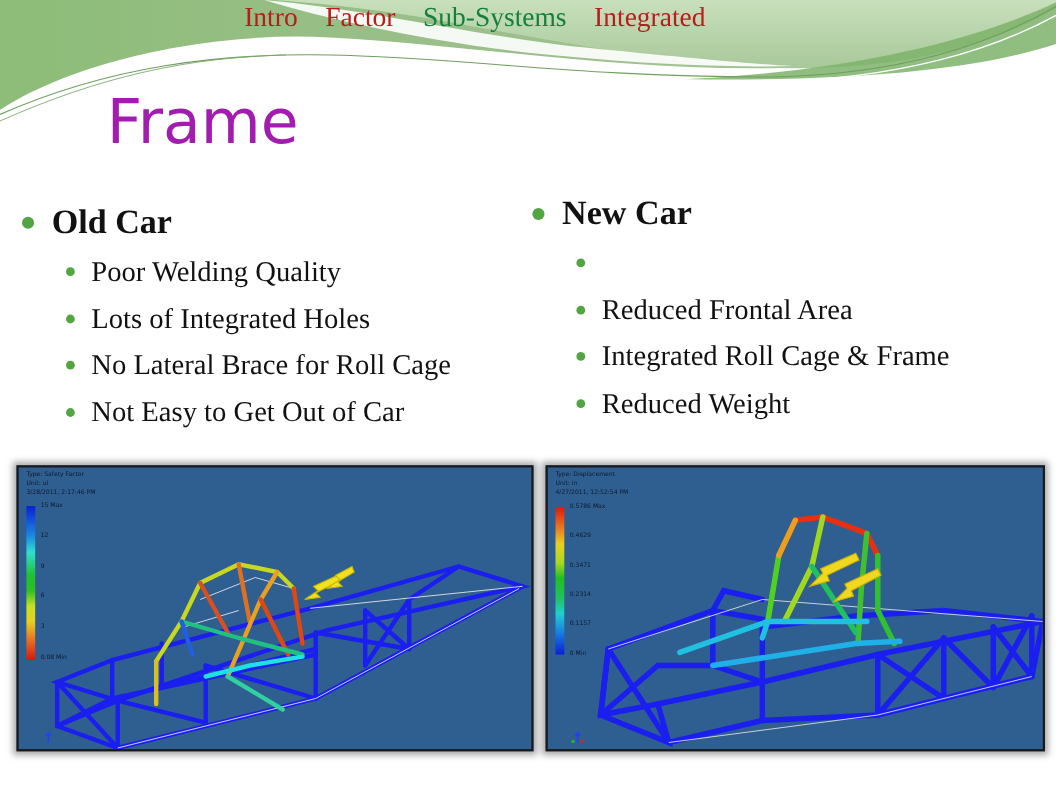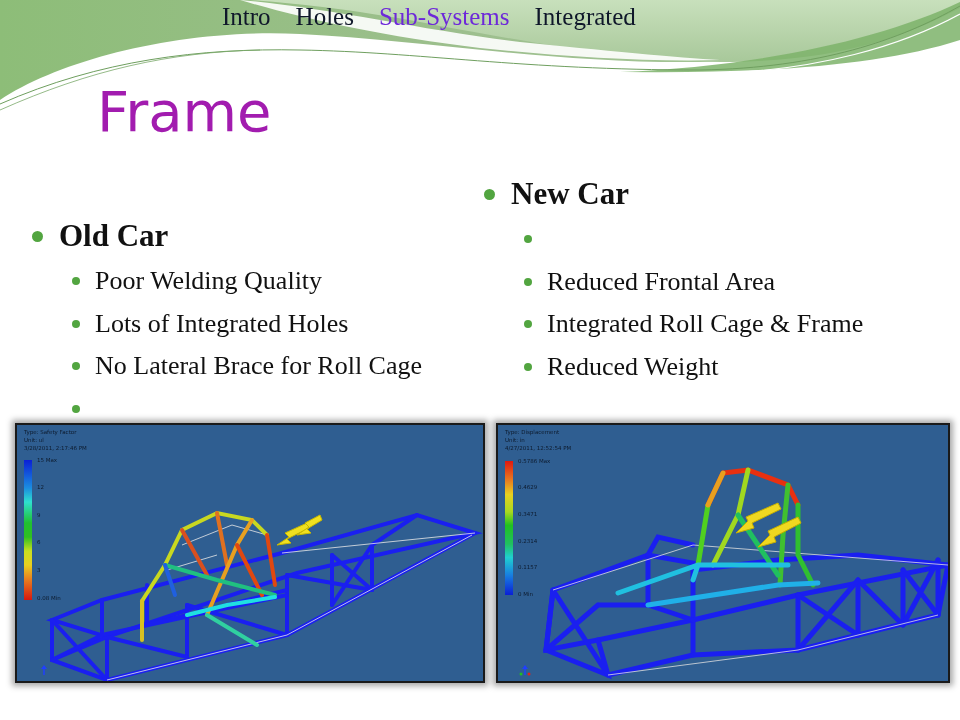--- a/index.html
+++ b/index.html
@@ -8,30 +8,30 @@
     background: #ffffff;
     font-family: "DejaVu Serif", "Liberation Serif", serif;
   }
   .header-bg { position: absolute; left: 0; top: 0; width: 960px; height: 120px; }
   .nav {
     position: absolute; top: 3px; left: 222px; height: 32px;
     display: flex; gap: 0; align-items: baseline;
     font-family: "Liberation Serif", "DejaVu Serif", serif;
     font-size: 25px;
   }
-  .nav-item { color: #0f172a; cursor: pointer; margin-right: 25px; }
-  .nav-item.active { color: #6d28d9; text-align: right; }
+  .nav-item { color: #b91c1c; cursor: pointer; margin-right: 25px; }
+  .nav-item.active { color: #15803d; text-align: right; }
   .title {
     position: absolute; left: 97px; top: 79px;
     font-family: "DejaVu Sans", "Liberation Sans", sans-serif;
     font-size: 56px; color: #a21caf; font-weight: normal; letter-spacing: 0;
     margin: 0;
   }
   .col { position: absolute; }
-  .col-left { left: 32px; top: 182px; margin-top: 34px; }
+  .col-left { left: 20px; top: 182px; }
   .col-right { left: 484px; top: 174px; }
   .lvl1 {
     display: flex; align-items: center;
     font-family: "Liberation Serif", "DejaVu Serif", serif;
     font-size: 31px; font-weight: bold; color: #111; height: 40px;
   }
   .bullet1 {
     width: 11px; height: 11px; border-radius: 50%; background: #52a540;
     margin-right: 16px; flex: 0 0 auto;
   }
@@ -90,21 +90,21 @@
 
   <path d="M620,72 C760,66 880,40 960,2 V40 C880,66 760,74 620,72 Z" fill="#7db36a" opacity="0.85"></path>
 
   <path d="M0,104 C100,60 200,48 300,50 C420,52 520,70 700,70 C820,68 900,40 960,6" stroke="#6f9f5f" stroke-width="1" fill="none"></path>
   <path d="M0,108 C110,64 210,52 310,54 C430,56 530,74 700,74 C820,72 905,44 960,14" stroke="#ffffff" stroke-width="1.2" fill="none"></path>
   <path d="M0,110 C90,70 170,52 260,50" stroke="#7aa86a" stroke-width="0.8" fill="none"></path>
 </svg>
 
 <nav class="nav">
   <span class="nav-item">Intro</span>
-  <span class="nav-item">Holes</span>
+  <span class="nav-item">Factor</span>
   <span class="nav-item active">Sub-Systems</span>
   <span class="nav-item">Integrated</span>
 </nav>
 
 <h1 class="title">Frame</h1>
 
 <div class="col col-left">
   <div class="lvl1">
     <span class="bullet1"></span>
     <span>Old Car</span>
@@ -117,20 +117,21 @@
     <li class="lvl2">
         <span class="bullet2"></span>
         <span>Lots of Integrated Holes</span>
       </li>
     <li class="lvl2">
         <span class="bullet2"></span>
         <span>No Lateral Brace for Roll Cage</span>
       </li>
     <li class="lvl2">
         <span class="bullet2"></span>
+        <span>Not Easy to Get Out of Car</span>
       </li>
   </ul>
 </div>
 
 <div class="col col-right">
   <div class="lvl1">
     <span class="bullet1"></span>
     <span>New Car</span>
   </div>
   <ul class="lvl2-list">

